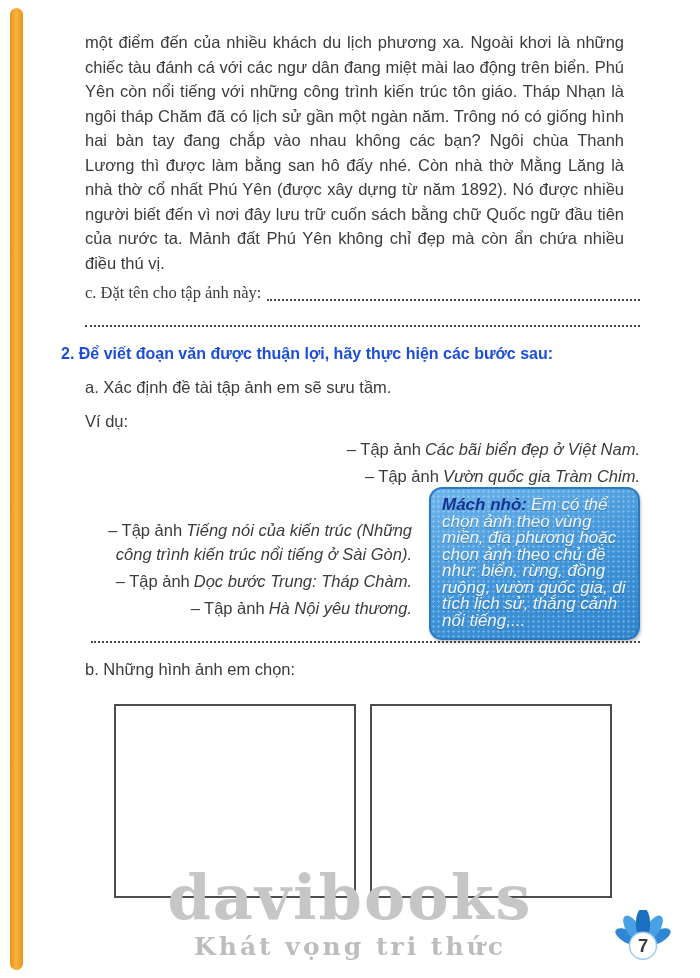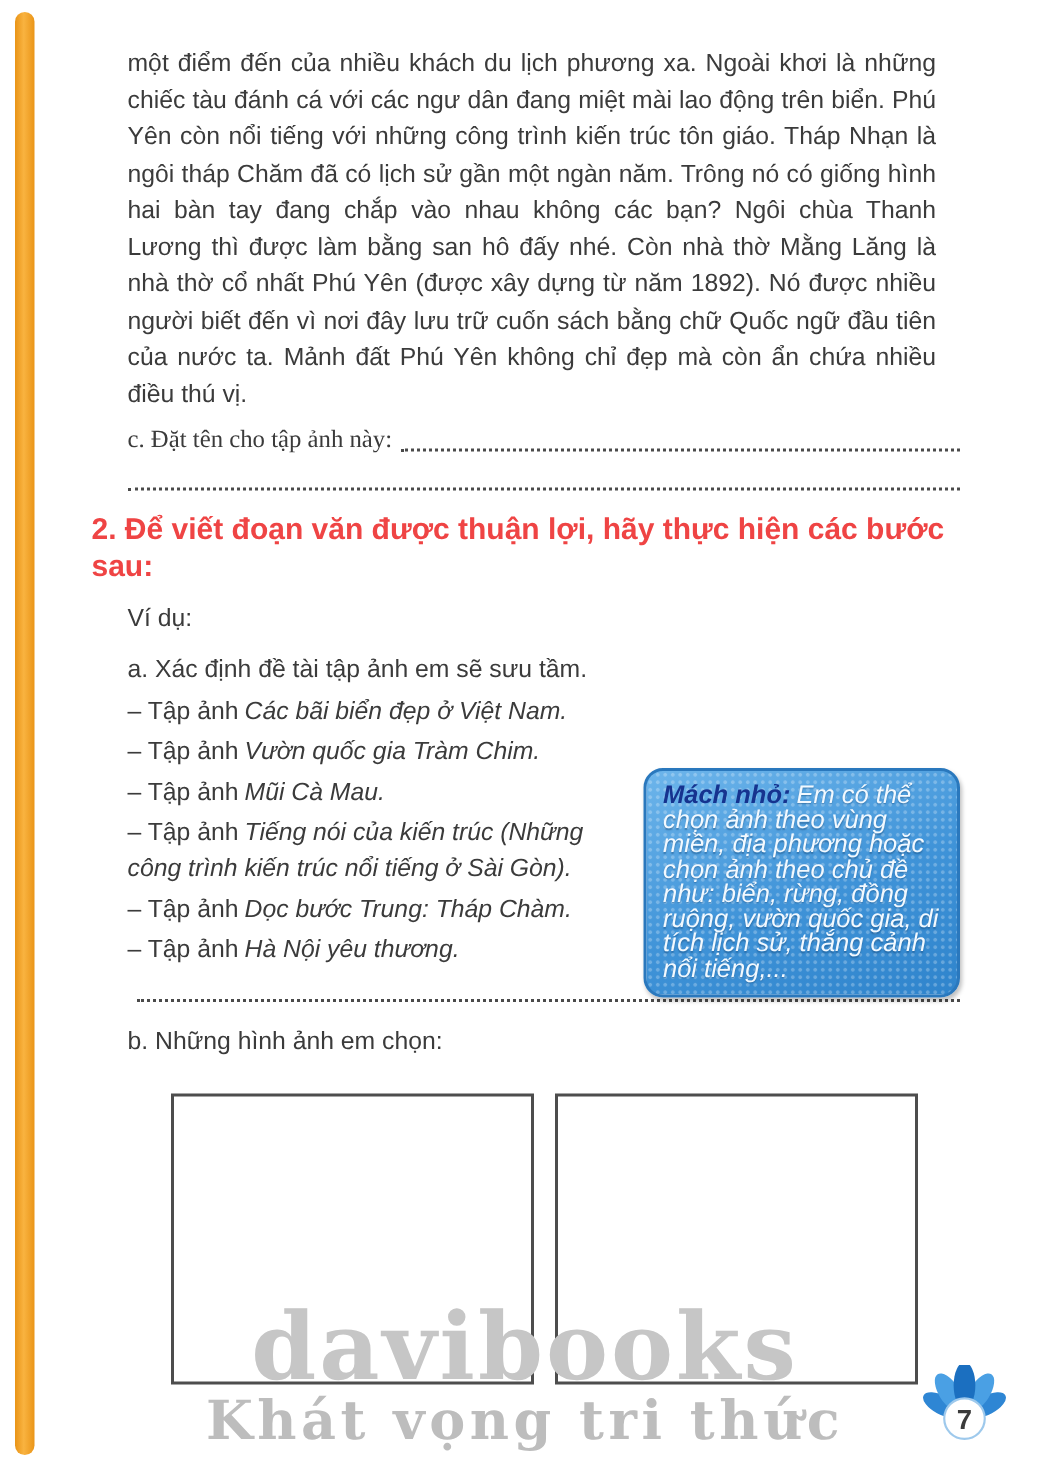--- a/index.html
+++ b/index.html
@@ -36,31 +36,31 @@
     border-bottom: 2.5px dotted #4a4a4a;
     margin: 0 0 5px 6px;
   }
   .dots-row {
     height: 19px;
     border-bottom: 2.5px dotted #4a4a4a;
     margin-bottom: 9px;
   }
 
   .section-title {
-    color: #ef4444;
-    font-weight: bold;
-    font-size: 20px;
+    color: #1d4ed8;
+    font-weight: bold;
+    font-size: 16px;
     margin: 14px 0 0 -24px;
     line-height: 25px;
   }
 
   .step { margin: 9px 0 0 0; line-height: 25px; }
 
   .examples-wrap { position: relative; margin-top: 3px; }
-  .example { margin: 0 0 3px 0; line-height: 24px; }
+  .example { margin: 0 0 3px 0; line-height: 24px; text-align: right; }
   .example .pre { margin-right: 4px; }
   .example .ttl { font-style: italic; }
   .example.narrow { margin-right: 228px; }
 
   .hint-box {
     position: absolute;
     right: 0; top: 50px;
     width: 186px;
     padding: 8px 10px 9px 11px;
     border: 2.5px solid #2a78bd;
@@ -106,21 +106,21 @@
   .watermark .brand {
     font-family: "DejaVu Serif", serif;
     font-weight: bold;
     font-size: 62px;
     line-height: 64px;
     letter-spacing: 2px;
   }
   .watermark .slogan {
     font-family: "DejaVu Serif", serif;
     font-weight: bold;
-    font-size: 36px;
+    font-size: 25px;
     line-height: 34px;
     letter-spacing: 3px;
     color: #bdbdbd;
   }
 
   .page-number-flower {
     position: absolute;
     right: 28px; bottom: 12px;
     width: 58px; height: 56px;
   }
@@ -135,23 +135,23 @@
   <p class="para">một điểm đến của nhiều khách du lịch phương xa. Ngoài khơi là những chiếc tàu đánh cá với các ngư dân đang miệt mài lao động trên biển. Phú Yên còn nổi tiếng với những công trình kiến trúc tôn giáo. Tháp Nhạn là ngôi tháp Chăm đã có lịch sử gần một ngàn năm. Trông nó có giống hình hai bàn tay đang chắp vào nhau không các bạn? Ngôi chùa Thanh Lương thì được làm bằng san hô đấy nhé. Còn nhà thờ Mằng Lăng là nhà thờ cổ nhất Phú Yên (được xây dựng từ năm 1892). Nó được nhiều người biết đến vì nơi đây lưu trữ cuốn sách bằng chữ Quốc ngữ đầu tiên của nước ta. Mảnh đất Phú Yên không chỉ đẹp mà còn ẩn chứa nhiều điều thú vị.</p>
 
   <div class="fill-line">
     <span class="lbl">c. Đặt tên cho tập ảnh này:</span>
     <span class="dots"></span>
   </div>
   <div class="dots-row"></div>
 
   <div class="section-title">2. Để viết đoạn văn được thuận lợi, hãy thực hiện các bước sau:</div>
 
+  <p class="step">a. Xác định đề tài tập ảnh em sẽ sưu tầm.</p>
+
   <p class="step">Ví dụ:</p>
-
-  <p class="step">a. Xác định đề tài tập ảnh em sẽ sưu tầm.</p>
 
   <div class="examples-wrap">
 
     <aside class="hint-box">
       <span class="hint-label">Mách nhỏ:</span><span class="hint-text">Em có thể chọn ảnh theo vùng miền, địa phương hoặc chọn ảnh theo chủ đề như: biển, rừng, đồng ruộng, vườn quốc gia, di tích lịch sử, thắng cảnh nổi tiếng,...</span>
     </aside>
 
     <div class="example">
       <span class="pre">– Tập ảnh</span><span class="ttl">Các bãi biển đẹp ở Việt Nam.</span>
     </div>

